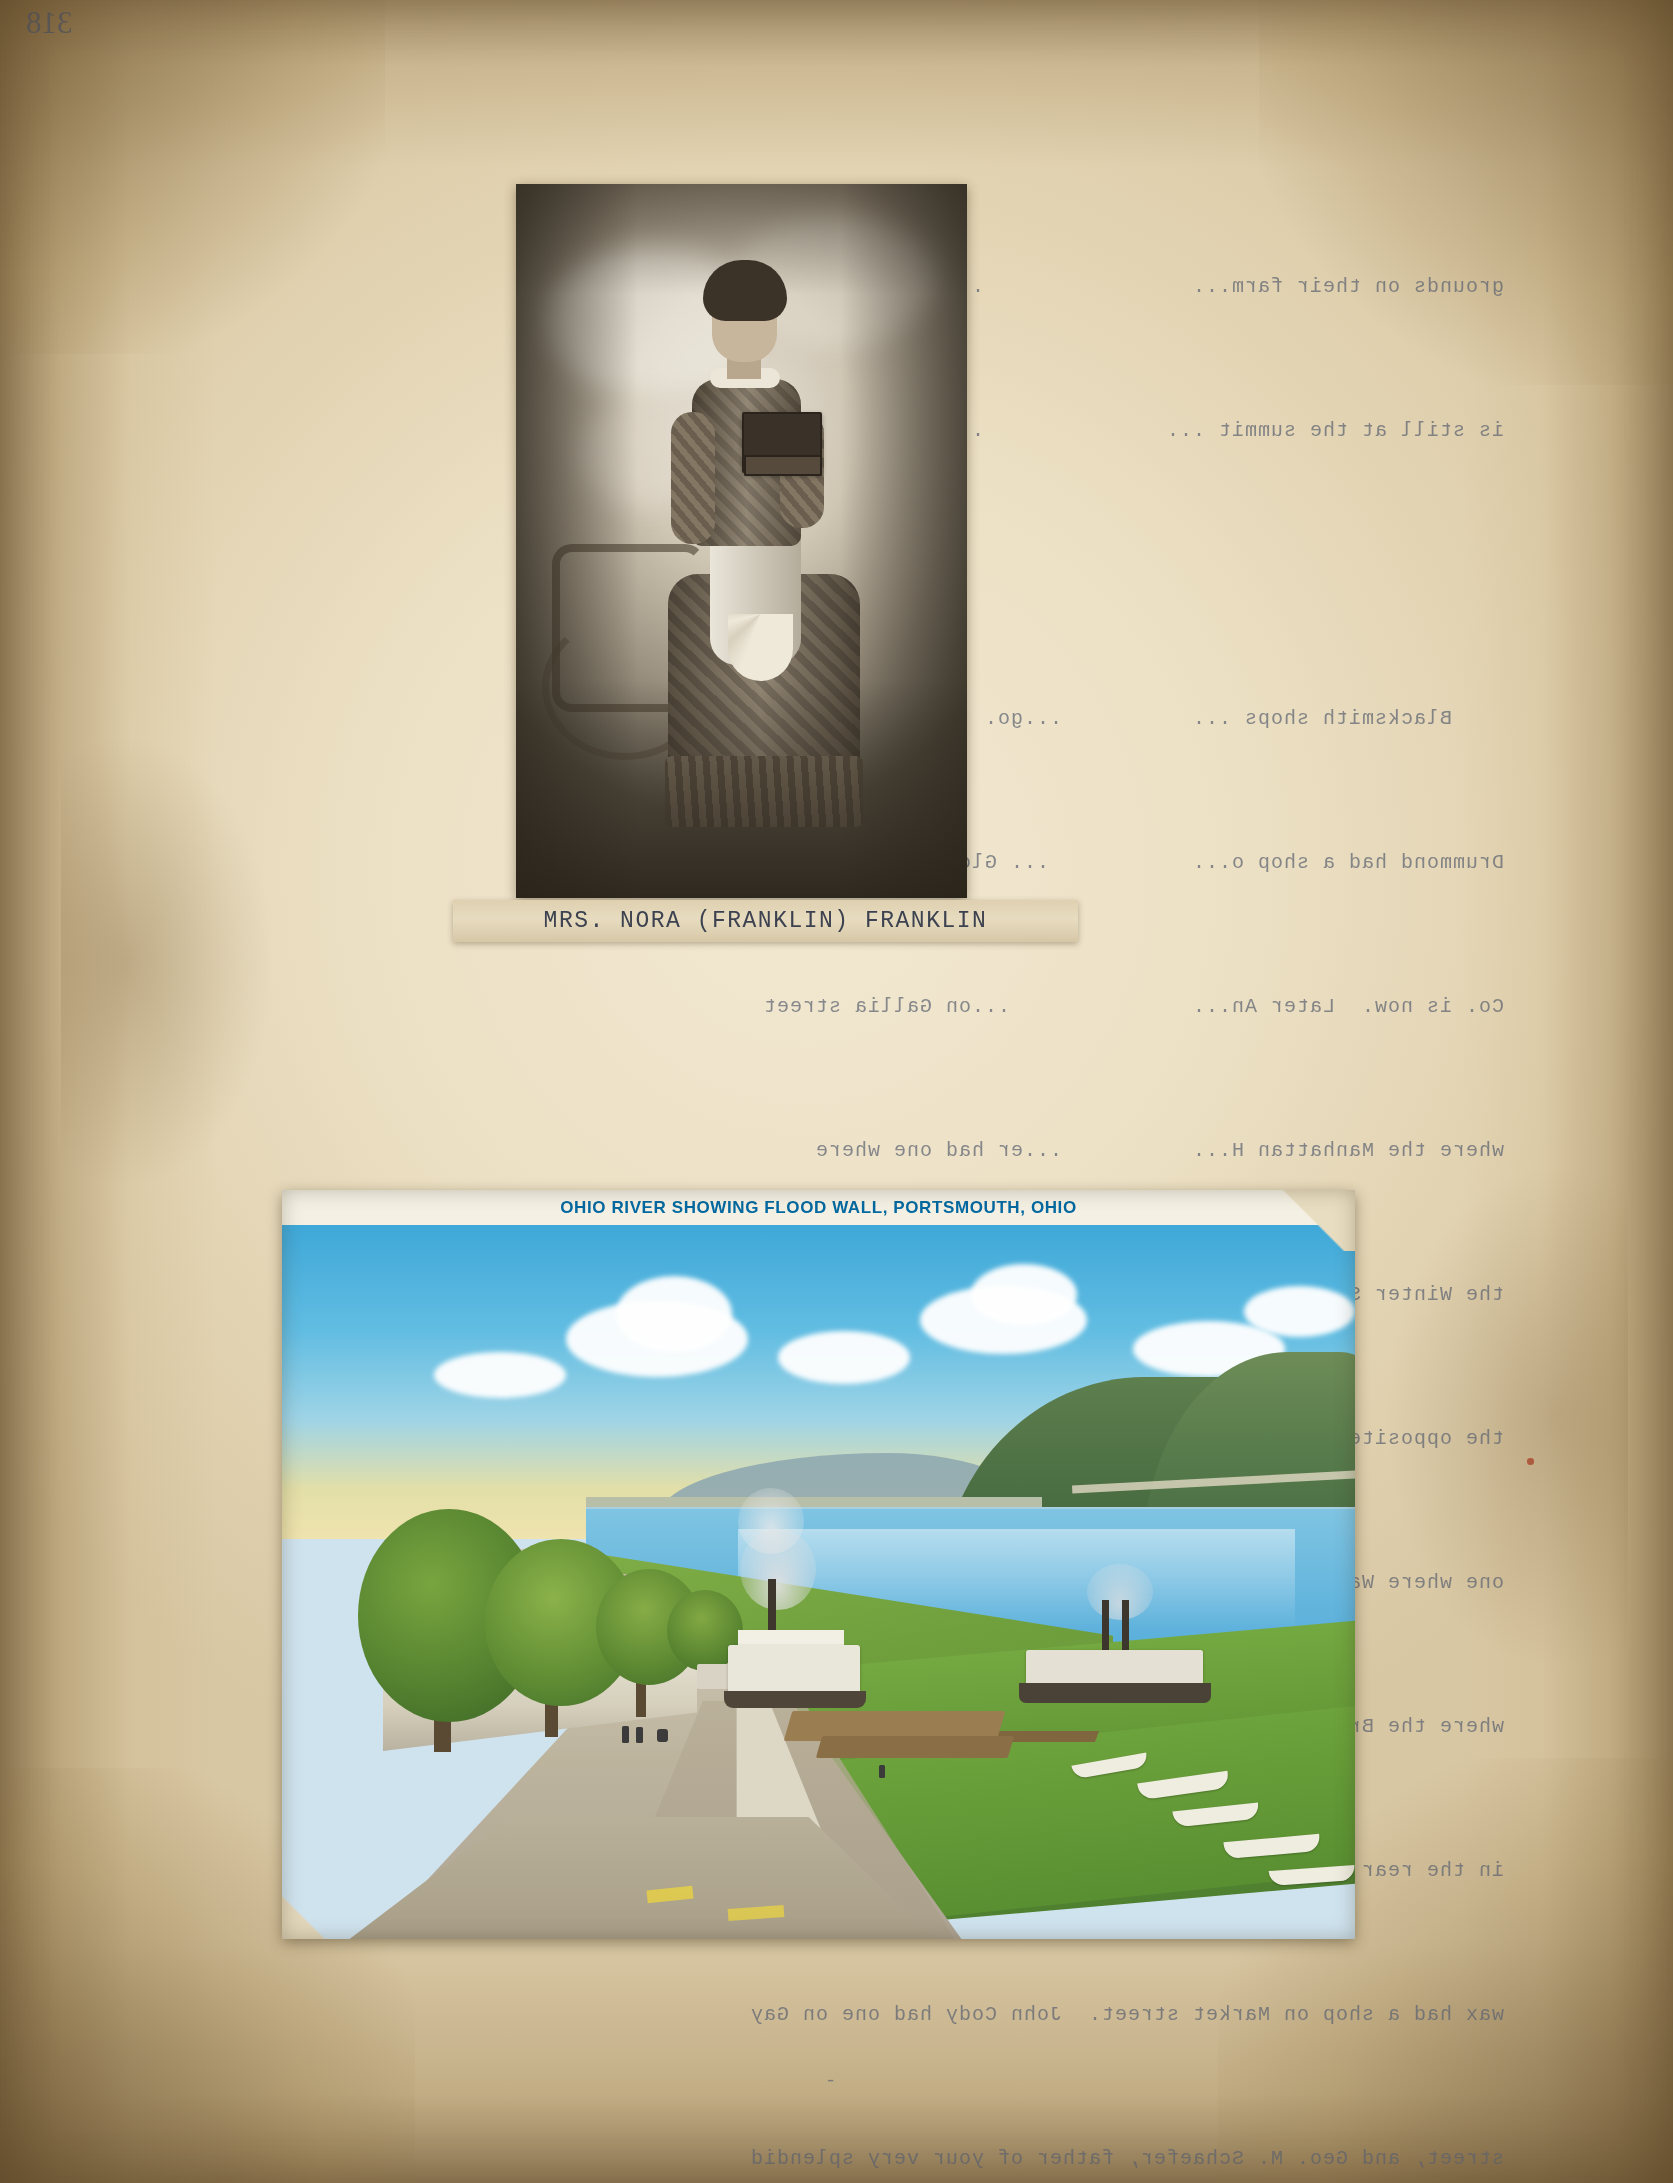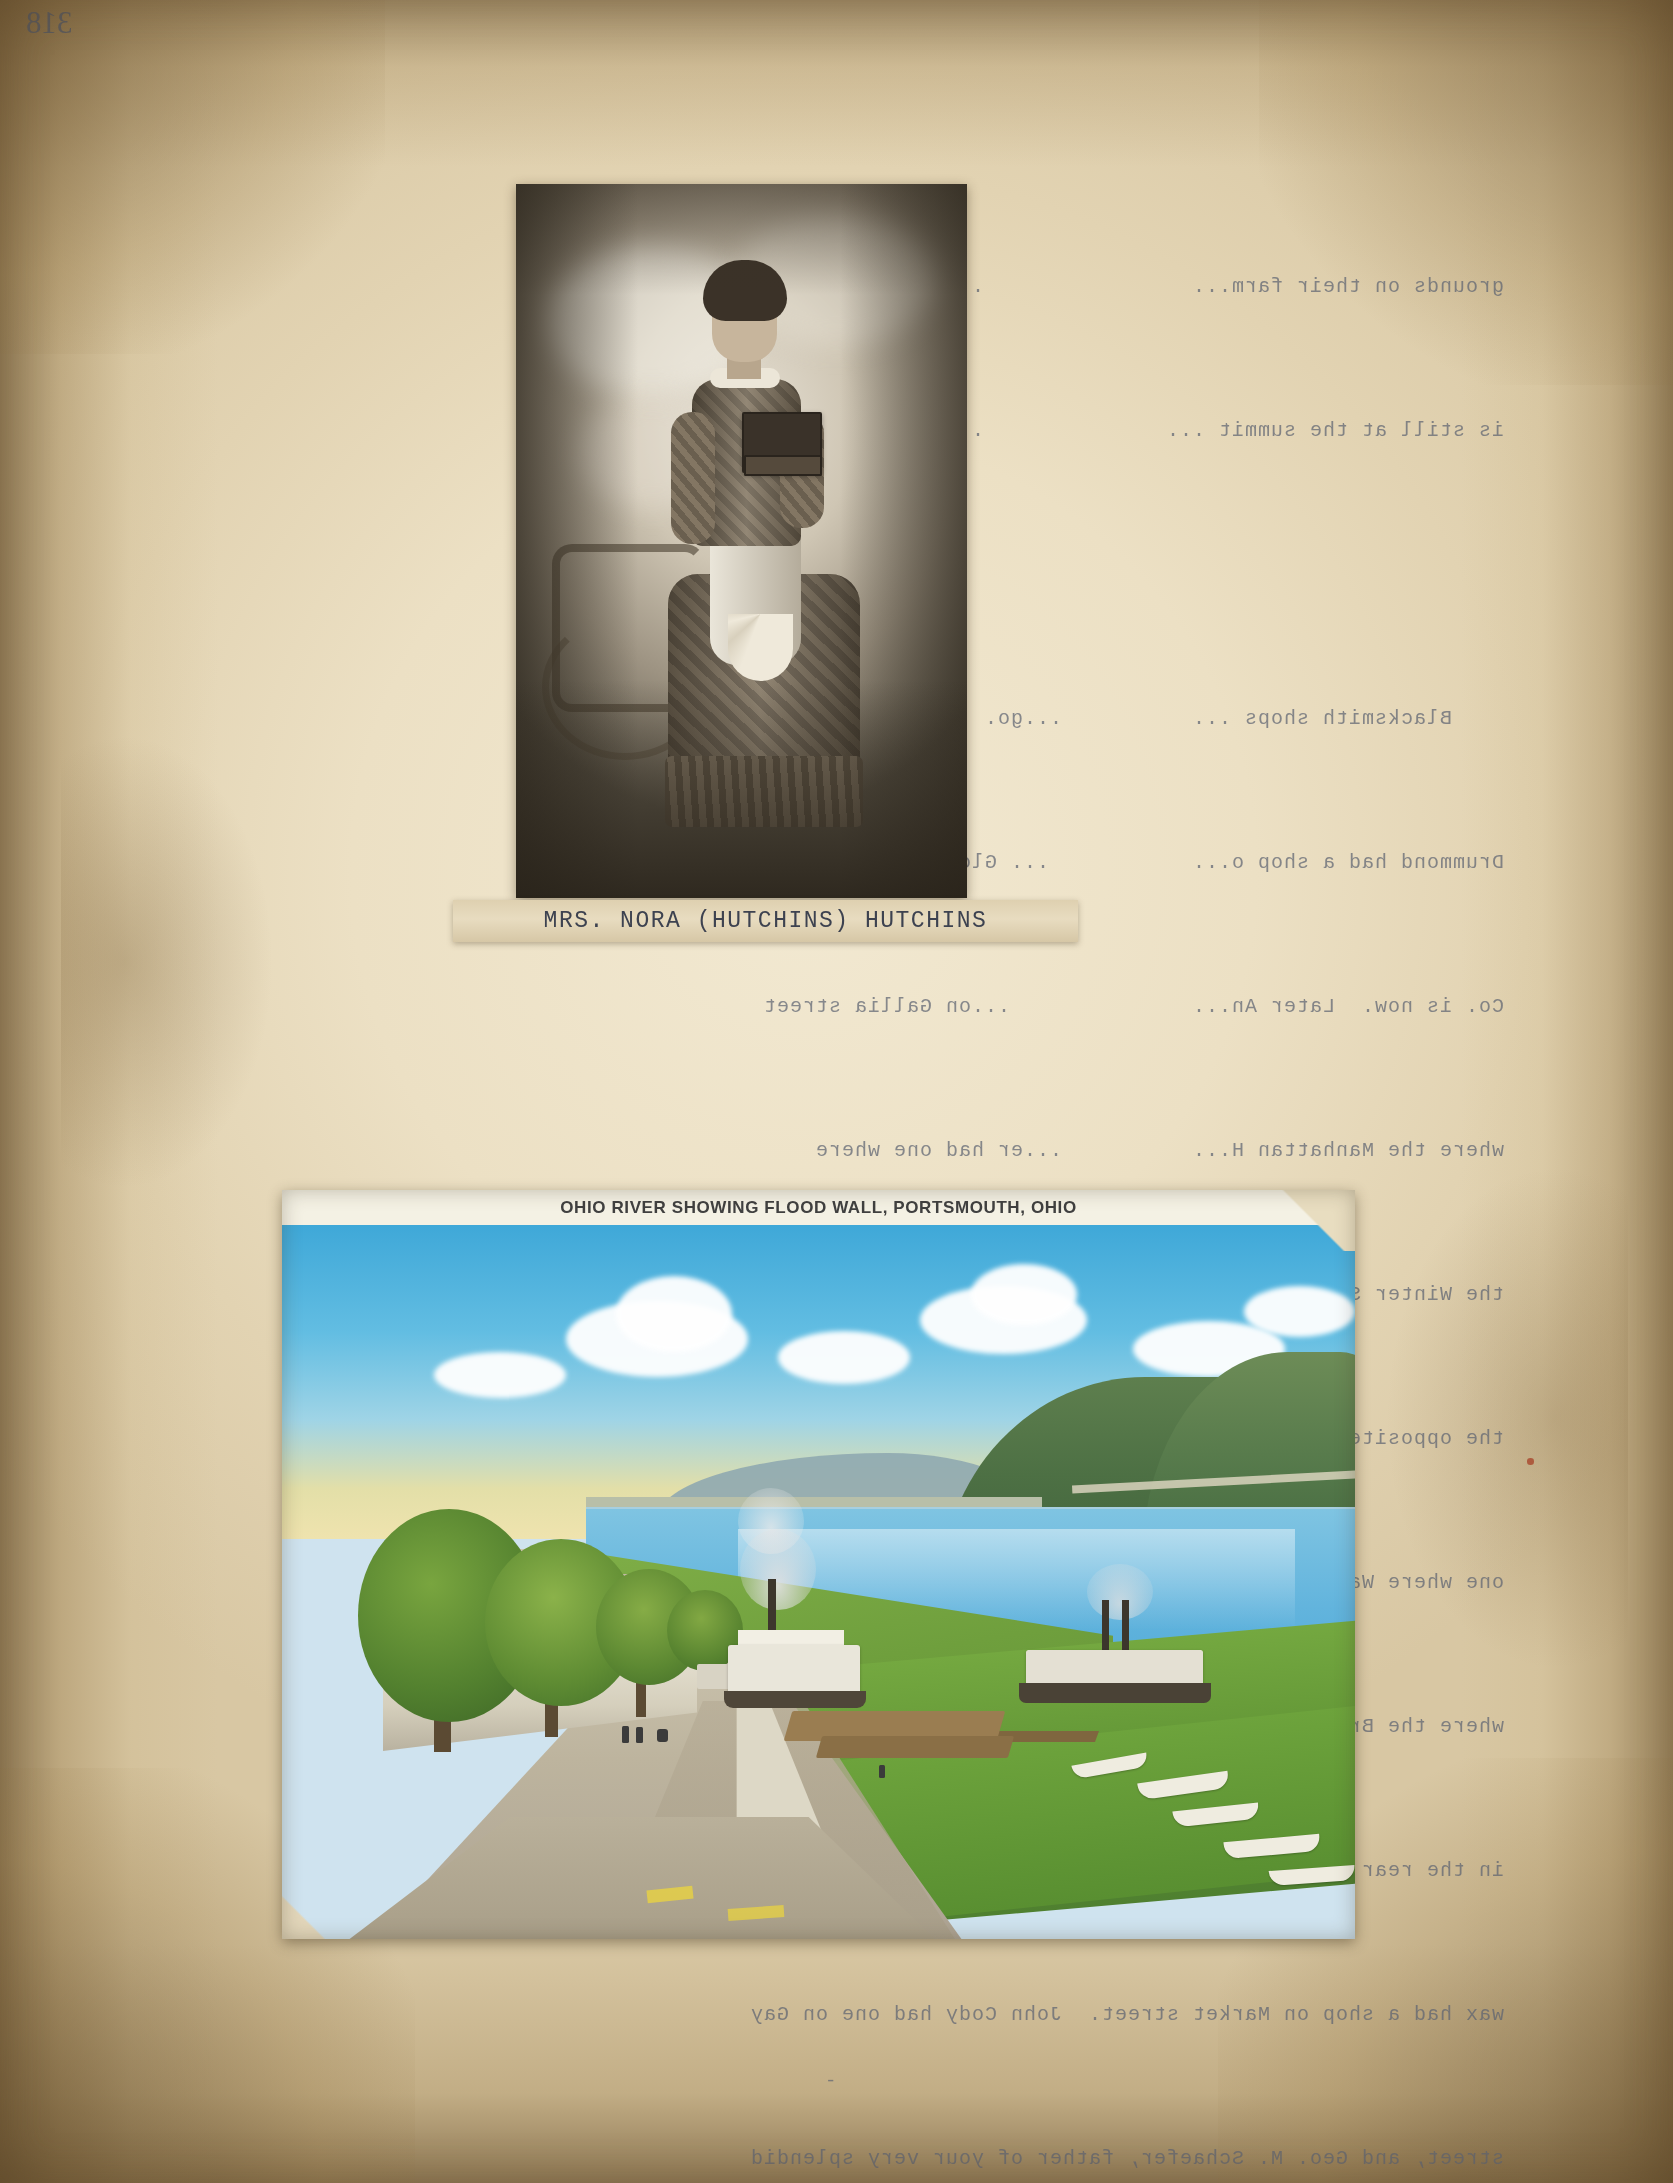--- a/index.html
+++ b/index.html
@@ -224,21 +224,21 @@
     background: #f4f1e4;
     display: flex;
     align-items: center;
     justify-content: center;
   }
   #pc-title-text {
     font-family: "Liberation Sans", sans-serif;
     font-weight: bold;
     font-size: 17px;
     letter-spacing: 0.6px;
-    color: #404040;
+    color: #0369a1;
     white-space: pre;
   }
   #pc-scene { position: absolute; left: 0; top: 35px; width: 1073px; height: 714px; overflow: hidden; }
 
   
   #pc-sky {
     position: absolute; left: 0; top: 0; width: 1073px; height: 314px;
     background: linear-gradient(to bottom, #3fa8d8 0%, #62bde2 34%, #9fd4e6 62%, #e3dfa8 84%, #efe3ae 100%);
   }
   .pc-cloud { position: absolute; background: #ffffff; border-radius: 50%; filter: blur(2.5px); opacity: 0.95; }
@@ -497,21 +497,21 @@
       </div>
 
       <div id="p-dark-top"></div>
       <div id="p-dark-left"></div>
       <div id="p-dark-right"></div>
       <div id="p-dark-bottom"></div>
     </div>
   </div>
 
   <div id="caption-label">
-    <span id="caption-label-text">MRS. NORA (HUTCHINS) HUTCHINS</span>
+    <span id="caption-label-text">MRS. NORA (FRANKLIN) FRANKLIN</span>
   </div>
 
   <div id="postcard">
     <div id="pc-title-bar">
       <span id="pc-title-text">OHIO RIVER SHOWING FLOOD WALL, PORTSMOUTH, OHIO</span>
     </div>
     <div id="pc-scene">
       <div id="pc-sky"></div>
       <div class="pc-cloud" id="pc-cloud-5"></div>
       <div class="pc-cloud" id="pc-cloud-1"></div>

